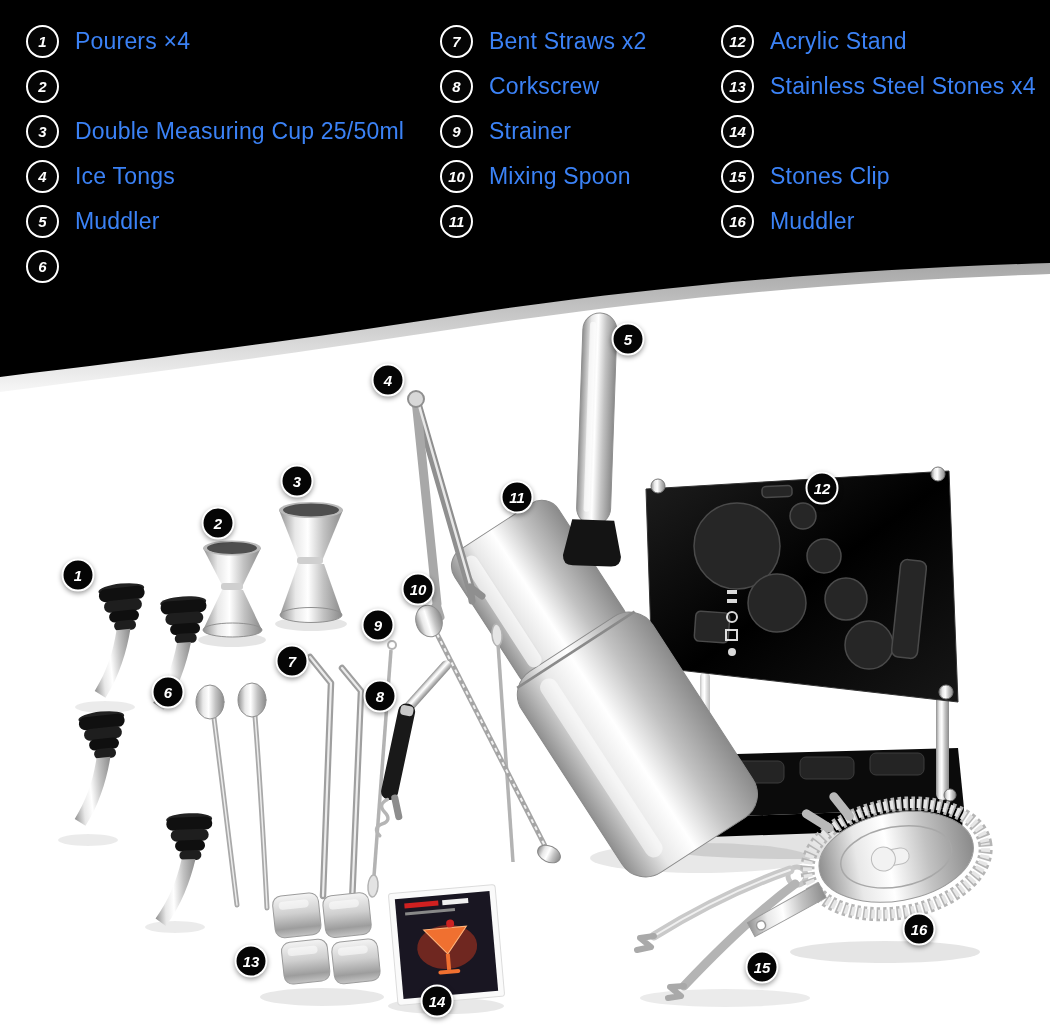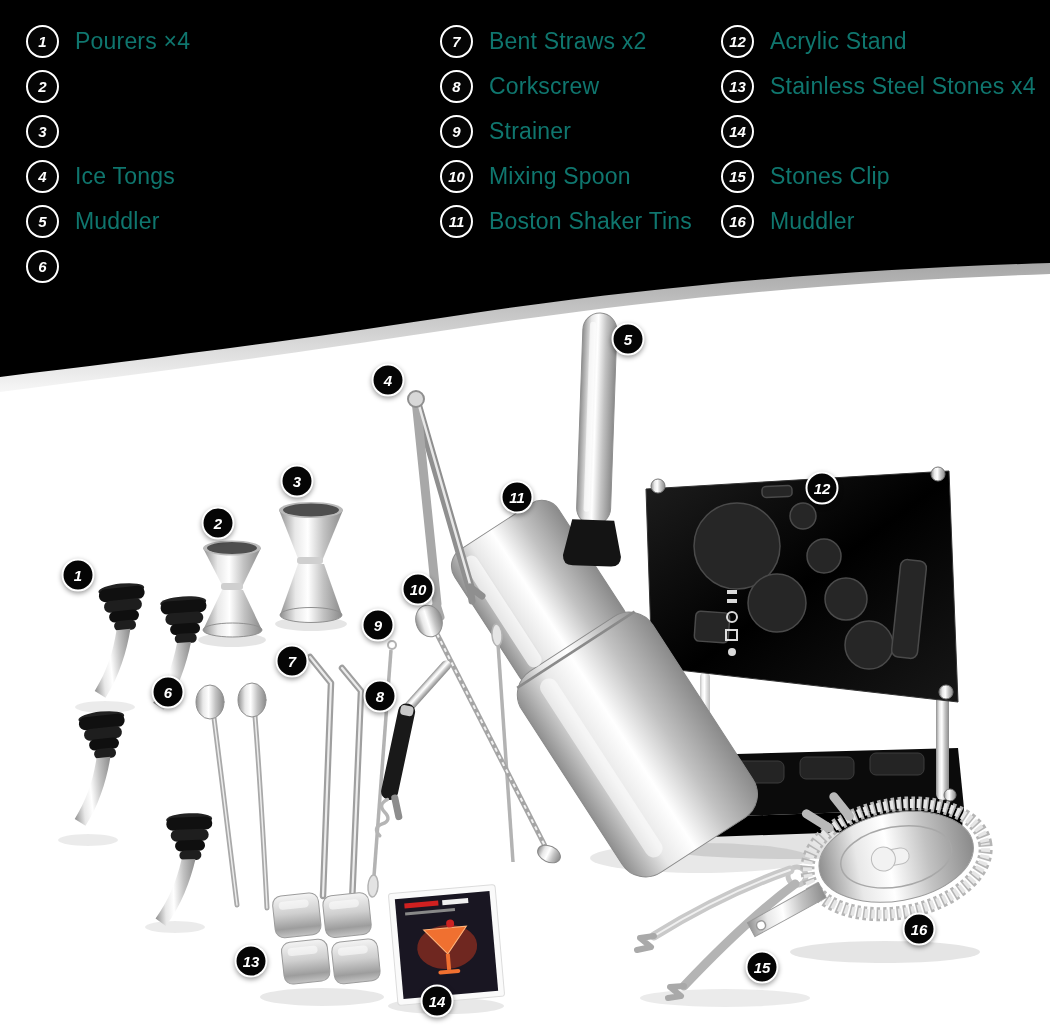--- a/index.html
+++ b/index.html
@@ -6,21 +6,21 @@
   body{
     width:1050px;height:1028px;position:relative;overflow:hidden;
     background:#ffffff;font-family:"Liberation Sans",sans-serif;
   }
   .scene{position:absolute;left:0;top:0}
   .legend-col{position:absolute;top:19px;display:flex;flex-direction:column}
   .legend-col.c1{left:26px}
   .legend-col.c2{left:440px}
   .legend-col.c3{left:721px}
   .legend-row{height:45px;display:flex;align-items:center;gap:16px}
-  .legend-label{color:#0f766e;font-size:23px;letter-spacing:.2px;white-space:nowrap}
+  .legend-label{color:#3b82f6;font-size:23px;letter-spacing:.2px;white-space:nowrap}
   .badge{
     width:29px;height:29px;border-radius:50%;background:#050505;
     border:2px solid #ffffff;color:#ffffff;box-sizing:content-box;
     display:flex;align-items:center;justify-content:center;
     font-weight:700;font-style:italic;font-size:15px;line-height:1;
     flex:0 0 auto;
   }
   .callout{
     position:absolute;transform:translate(-50%,-50%);
     box-shadow:0 2px 5px rgba(0,0,0,.4);
@@ -285,20 +285,21 @@
   <div class="legend-col c1">
     <div class="legend-row">
       <span class="badge">1</span>
       <span class="legend-label">Pourers ×4</span>
     </div>
     <div class="legend-row">
       <span class="badge">2</span>
     </div>
     <div class="legend-row">
       <span class="badge">3</span>
+      <span class="legend-label">Double Measuring Cup 25/50ml</span>
     </div>
     <div class="legend-row">
       <span class="badge">4</span>
       <span class="legend-label">Ice Tongs</span>
     </div>
     <div class="legend-row">
       <span class="badge">5</span>
       <span class="legend-label">Muddler</span>
     </div>
     <div class="legend-row">
@@ -318,21 +319,20 @@
     <div class="legend-row">
       <span class="badge">9</span>
       <span class="legend-label">Strainer</span>
     </div>
     <div class="legend-row">
       <span class="badge">10</span>
       <span class="legend-label">Mixing Spoon</span>
     </div>
     <div class="legend-row">
       <span class="badge">11</span>
-      <span class="legend-label">Boston Shaker Tins</span>
     </div>
   </div>
 
   <div class="legend-col c3">
     <div class="legend-row">
       <span class="badge">12</span>
       <span class="legend-label">Acrylic Stand</span>
     </div>
     <div class="legend-row">
       <span class="badge">13</span>

